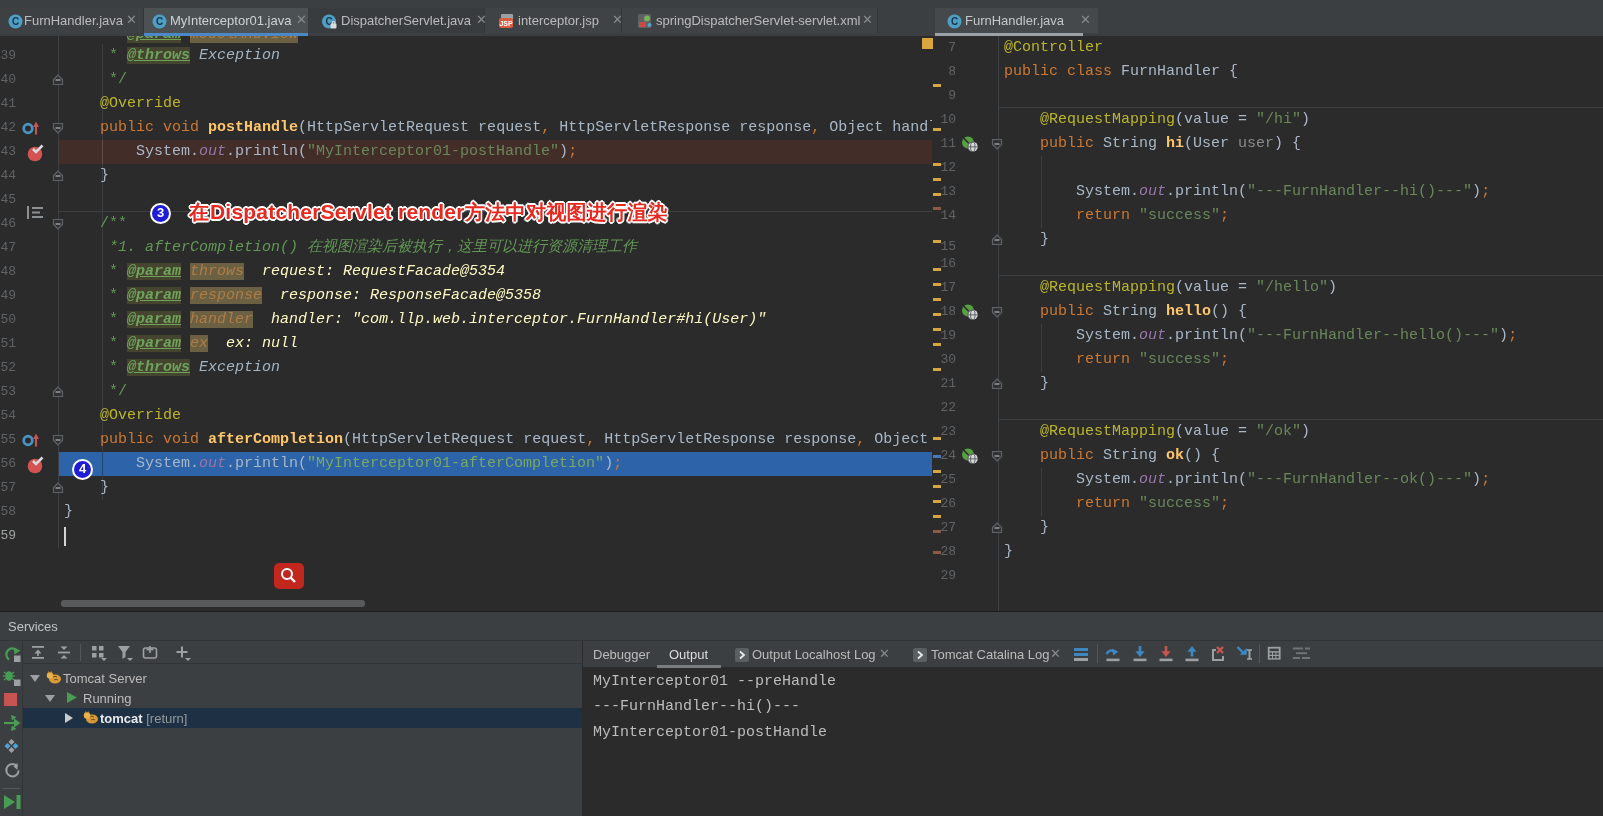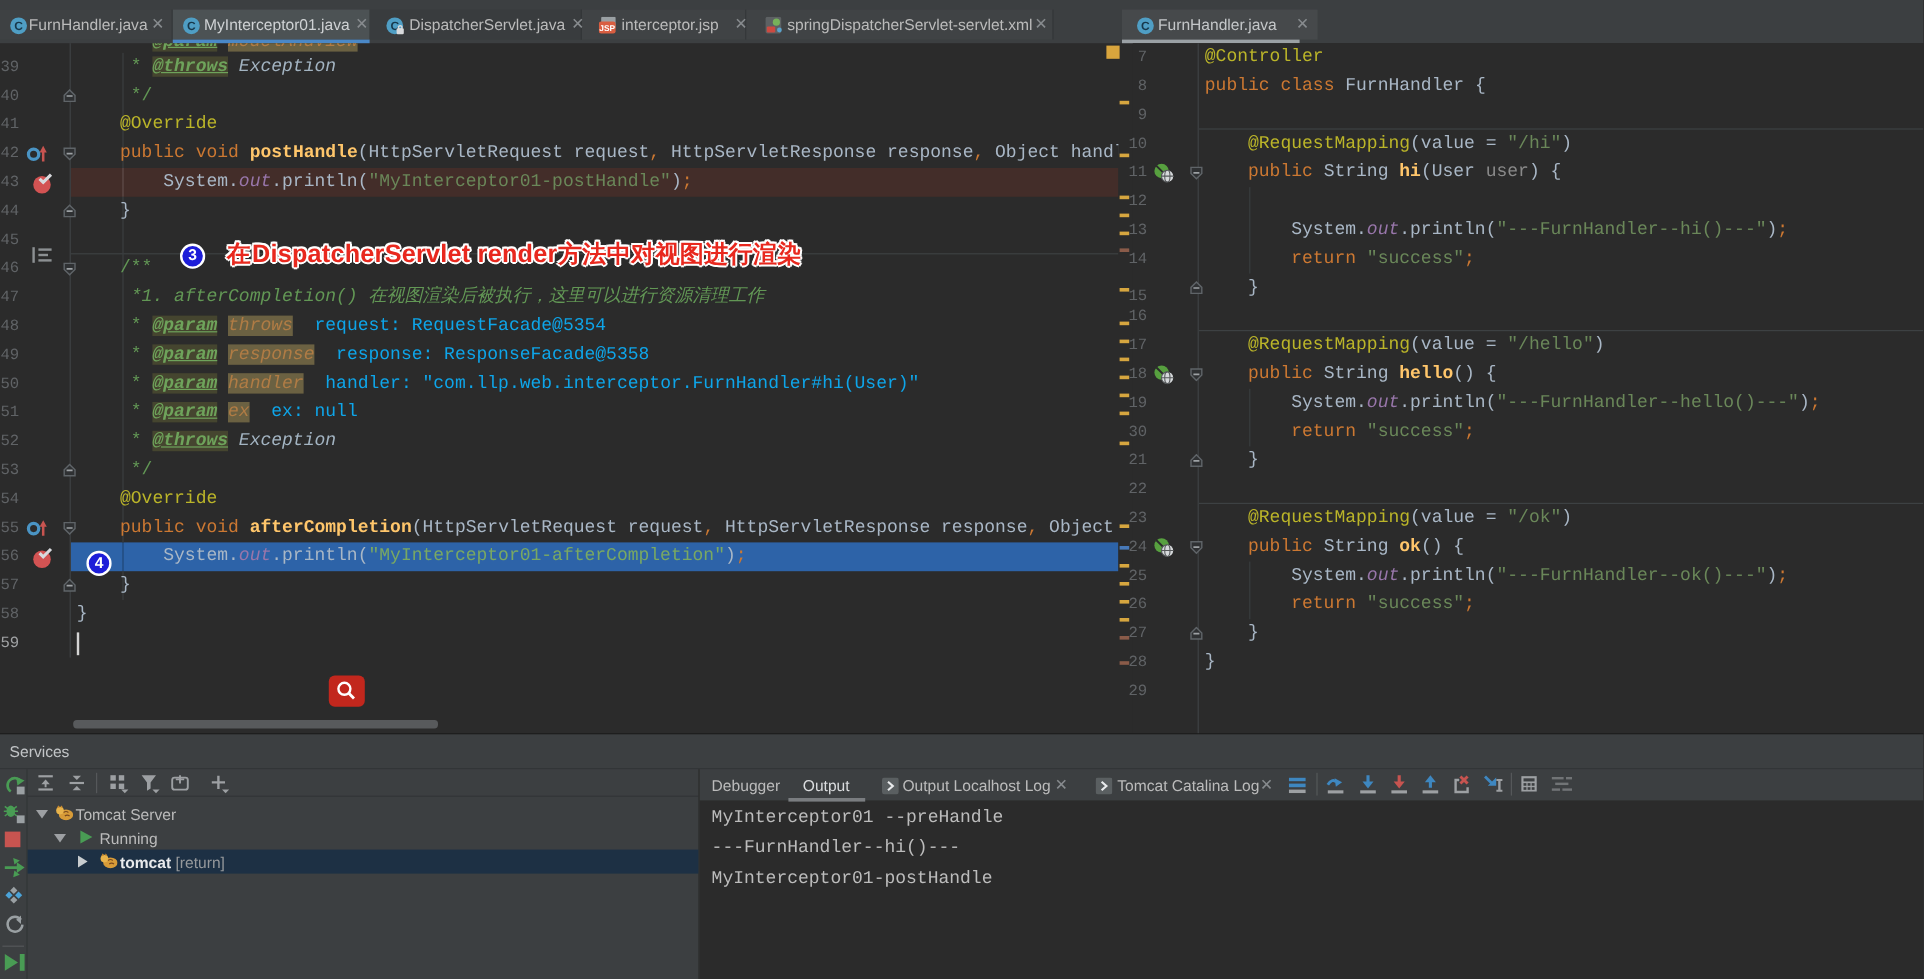--- a/index.html
+++ b/index.html
@@ -8,21 +8,21 @@
 .num{position:absolute;font:13px/24px "Liberation Mono",monospace;color:#606366;text-align:right}
 .k{color:#cc7832}
 .an{color:#bbb529}
 .m{color:#ffc66b;font-weight:bold}
 .s{color:#6a8759}
 .f{color:#9876aa;font-style:italic}
 .d{color:#629755}
 .it{font-style:italic}
 .dt{color:#6ea35b;background:#45452f;text-decoration:underline;font-style:italic;font-weight:bold}
 .dp{color:#b07c45;background:#6b6142;font-style:italic}
-.dh{color:#0ea5e9;}
+.dh{color:#fef9c3;font-style:italic}
 .de{color:#a3b4c2;font-style:italic}
 .g{color:#8a8a8a}
 .ui{font-family:"Liberation Sans",sans-serif;color:#bbbbbb;font-size:13px}
 .tabtxt{position:absolute;top:0;height:25px;line-height:25px;font-size:13px;color:#bbbbbb;white-space:nowrap}
 .x{position:absolute;top:0;height:25px;line-height:24px;font-size:13px;color:#878b8e}
 .mark{position:absolute;width:8px;height:3px;left:933px;background:#d6a63f}
 </style></head>
 <body>
 <div id="root">
 

